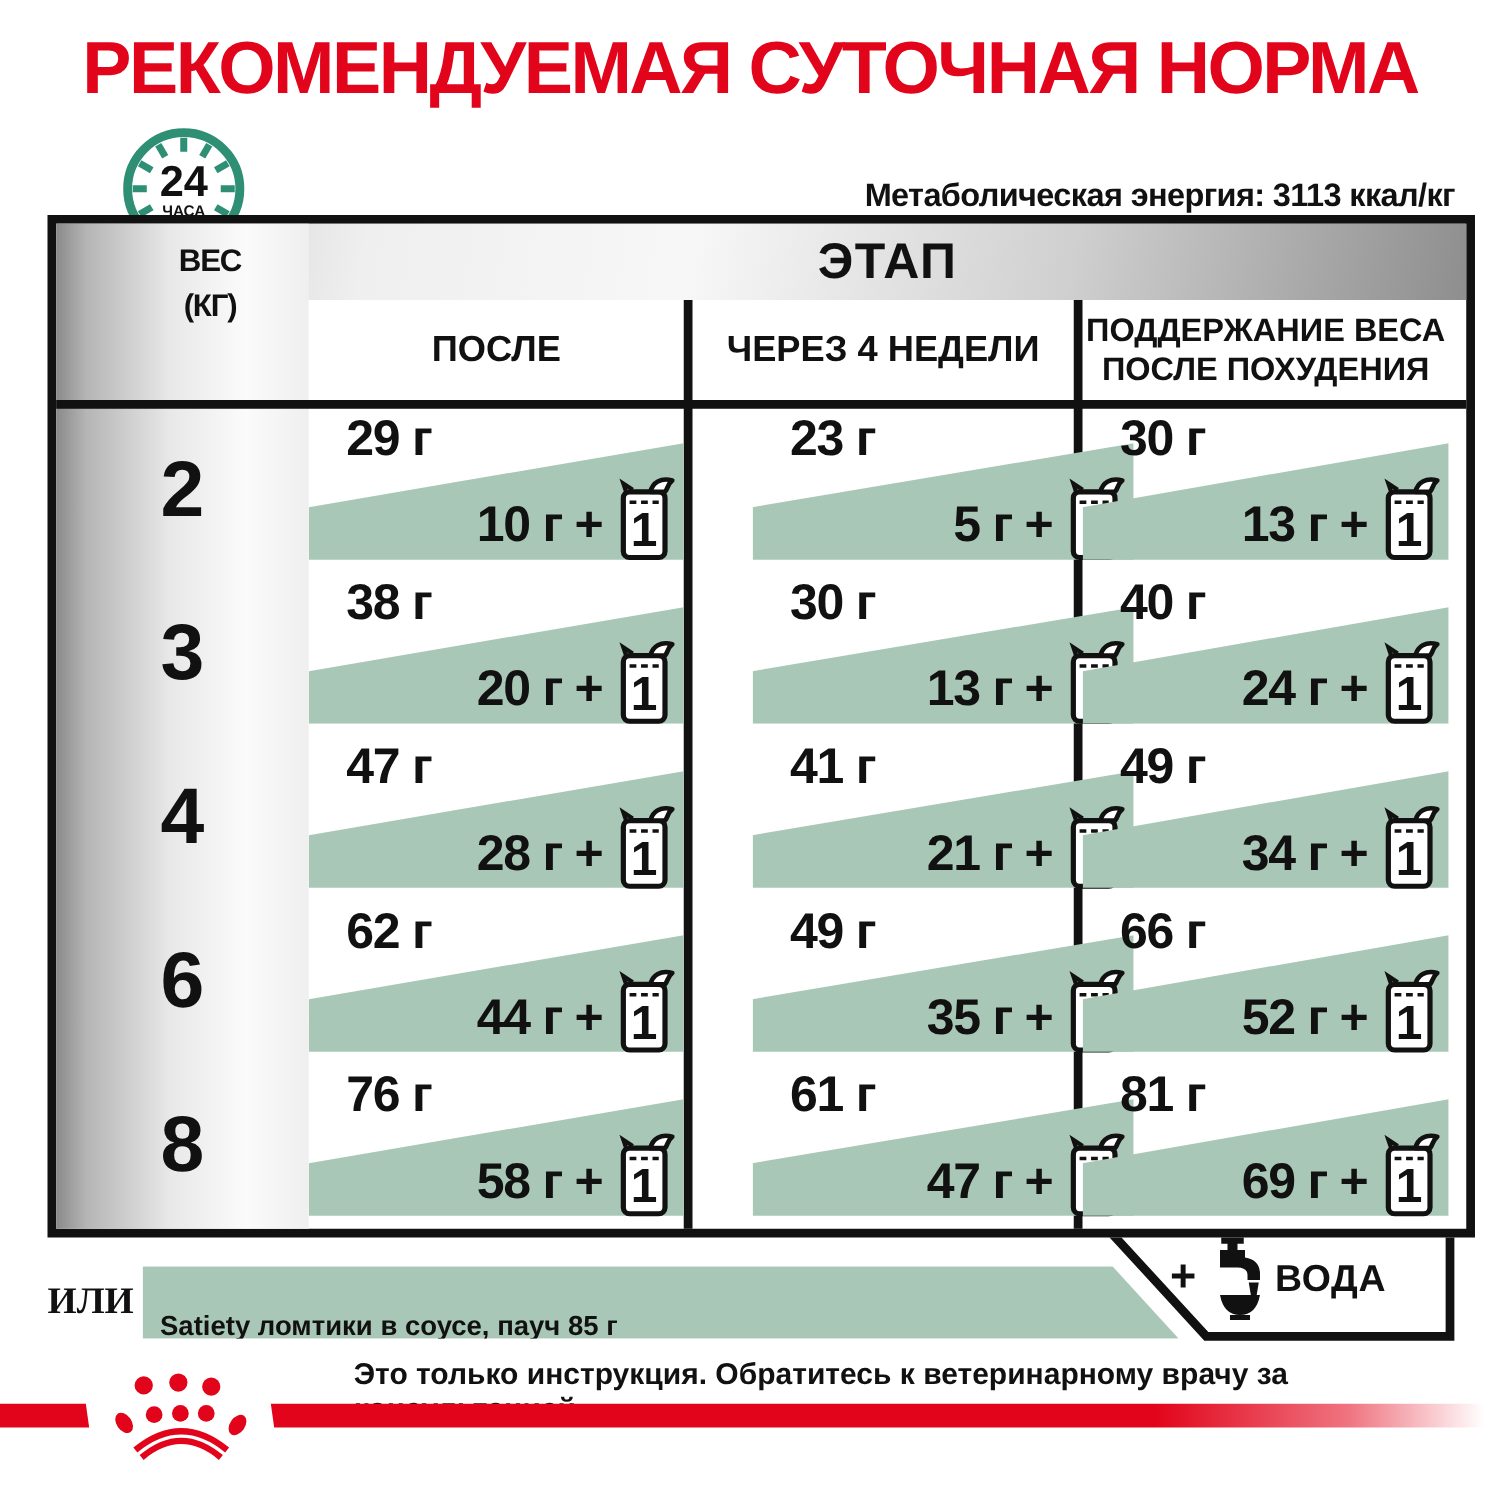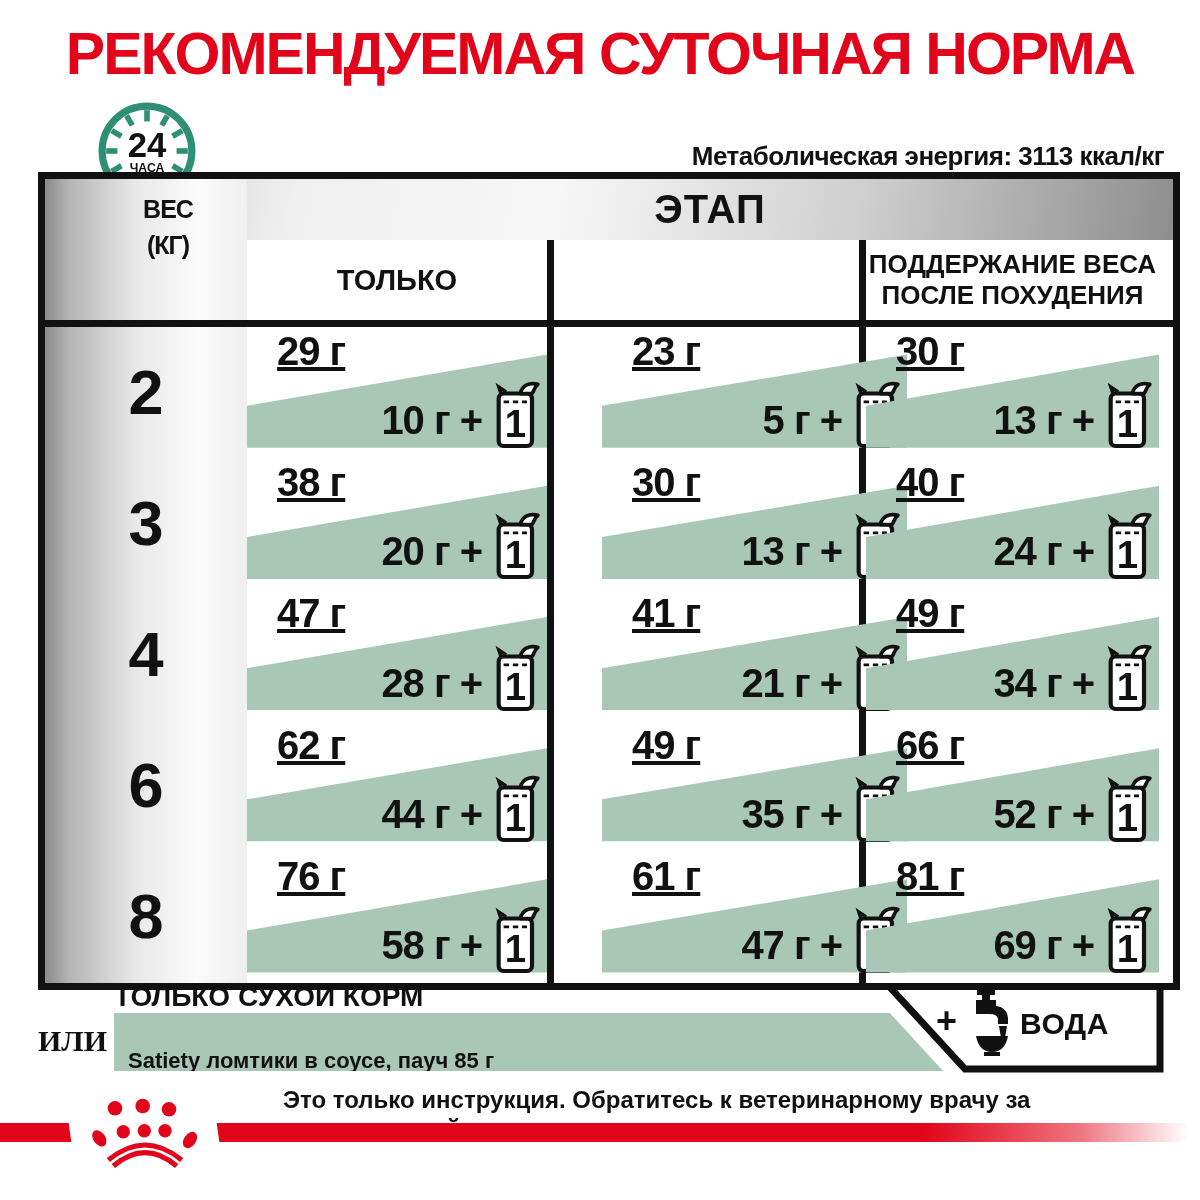--- a/index.html
+++ b/index.html
@@ -35,21 +35,21 @@
   .hrule{left:0;right:0;top:141px;height:7px;background:#111;}
 
   .rows{left:0;right:0;top:148px;bottom:0;display:flex;flex-direction:column;}
   .row{flex:1;position:relative;}
   .wnum{position:absolute;left:0;width:202px;top:50%;transform:translateY(-52%);
         text-align:center;font-size:63px;font-weight:bold;}
   .cell{position:absolute;top:0;bottom:0;}
   .c1{left:202px;width:300px;} .c2{left:509px;width:305px;margin-left:48px;} .c3{left:821px;width:293px;}
   .wedge{position:absolute;left:0;right:0;top:0;bottom:0;background:#a9c7b6;
          clip-path:polygon(0 60%,100% 21%,100% 92%,0 92%);}
-  .dry{position:absolute;left:30px;top:2px;font-size:40px;font-weight:bold;letter-spacing:-1px;text-decoration:underline;}
+  .dry{position:absolute;left:30px;top:2px;font-size:40px;font-weight:bold;letter-spacing:-1px;}
   .mix{position:absolute;right:5px;bottom:6px;display:flex;align-items:flex-end;gap:10px;}
   .mix .mval,.mix .mplus{font-size:40px;font-weight:bold;letter-spacing:-1px;line-height:1;padding-bottom:12px;}
   .pouch{width:50px;height:72px;display:block;}
 
   
   .dry-only{left:114px;top:981px;font-size:28px;font-weight:bold;}
   .or-label{left:38px;top:1024px;font-size:30px;font-weight:bold;font-family:Liberation Serif, serif;}
   .green-band{left:114px;top:1013px;width:829px;height:58px;background:#a9c7b6;
       clip-path:polygon(0 0,93.6% 0,100% 100%,0 100%);}
   .green-band .gl1{position:absolute;left:14px;top:4px;font-size:27px;font-weight:bold;}
@@ -98,21 +98,22 @@
   <div class="abs tbl">
     <div class="abs metal-band"></div>
     <div class="abs metal-col"></div>
     <div class="abs stage-title">ЭТАП</div>
 
     <div class="abs weight-head">
       <div class="lc">ВЕС</div>
       <div class="lc">(КГ)</div>
     </div>
 
-    <div class="abs subhead-cell sh1">ТОЛЬКО</div>
+    <div class="abs subhead-cell sh1">ПОСЛЕ</div>
+    <div class="abs subhead-cell sh2">ЧЕРЕЗ 4 НЕДЕЛИ</div>
     <div class="abs subhead-cell sh3">ПОДДЕРЖАНИЕ ВЕСА ПОСЛЕ ПОХУДЕНИЯ</div>
 
     <div class="abs vsep s1"></div>
     <div class="abs vsep s2"></div>
     <div class="abs hrule"></div>
 
     <div class="abs rows">
 
       <div class="row">
         <div class="wnum">2</div>
@@ -355,21 +356,20 @@
               <line x1="14" y1="25" x2="42" y2="25" stroke="#111" stroke-width="3.5" stroke-dasharray="6.5 4.5"></line>
               <text x="28" y="67" text-anchor="middle" font-size="46" font-weight="bold" fill="#111">1</text>
             </svg>
           </div>
         </div>
       </div>
 
     </div>
   </div>
 
-  <div class="abs dry-only">ТОЛЬКО СУХОЙ КОРМ</div>
   <div class="abs or-label">ИЛИ</div>
   <div class="abs green-band">
     <div class="gl2">Satiety ломтики в соусе, пауч 85 г</div>
   </div>
 
   <svg class="abs waterbox" viewBox="0 0 316 112">
     <polygon points="23,7 308,7 308,105 113,105" fill="#ffffff" stroke="#111" stroke-width="7"></polygon>
   </svg>
   <div class="abs wplus">+</div>
   <svg class="abs faucet" viewBox="0 0 48 74">

